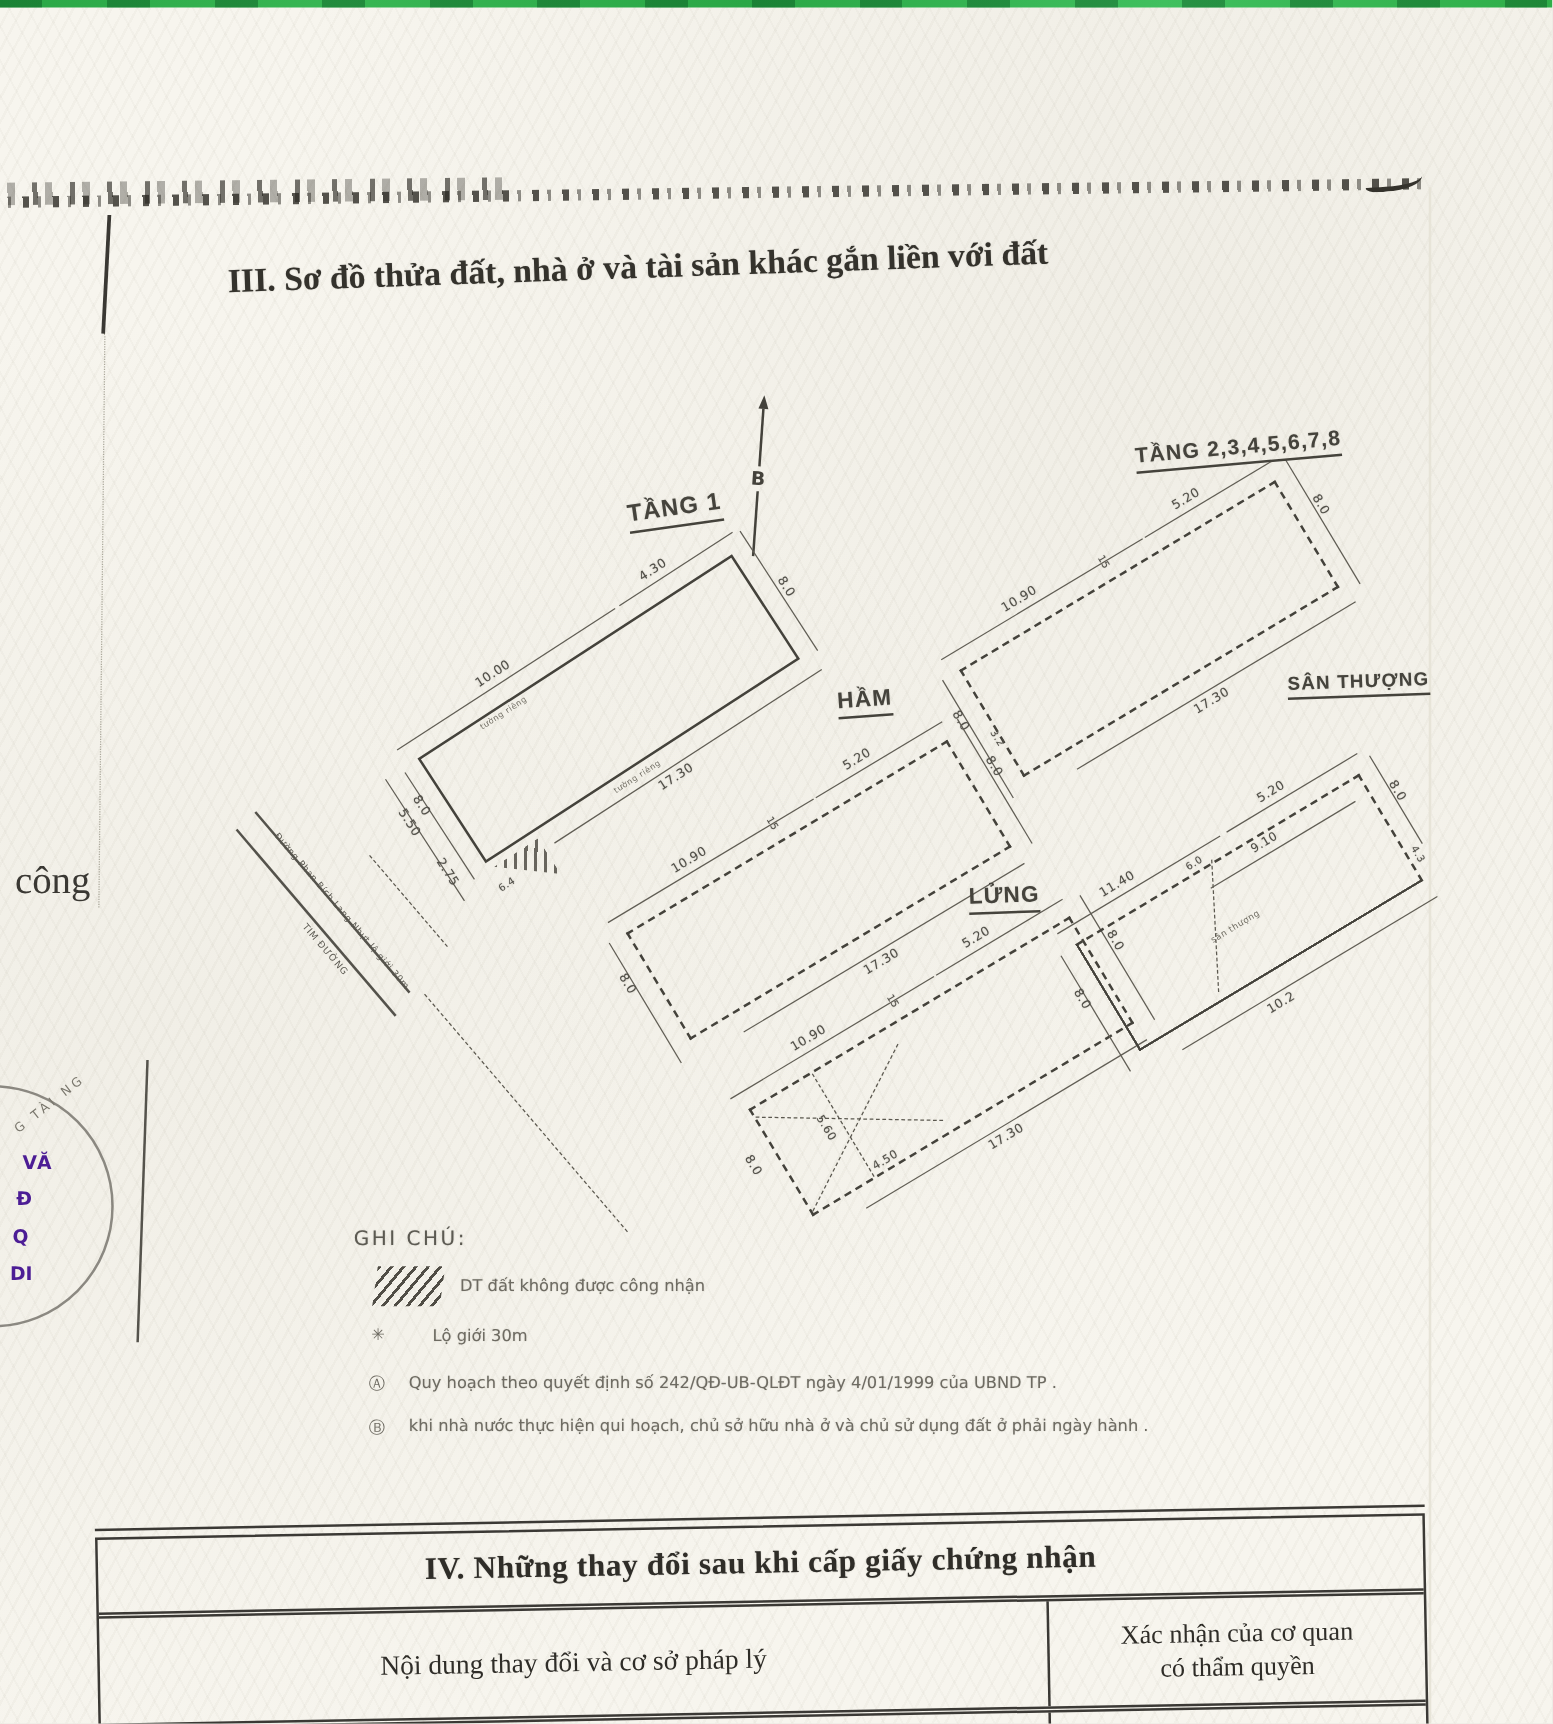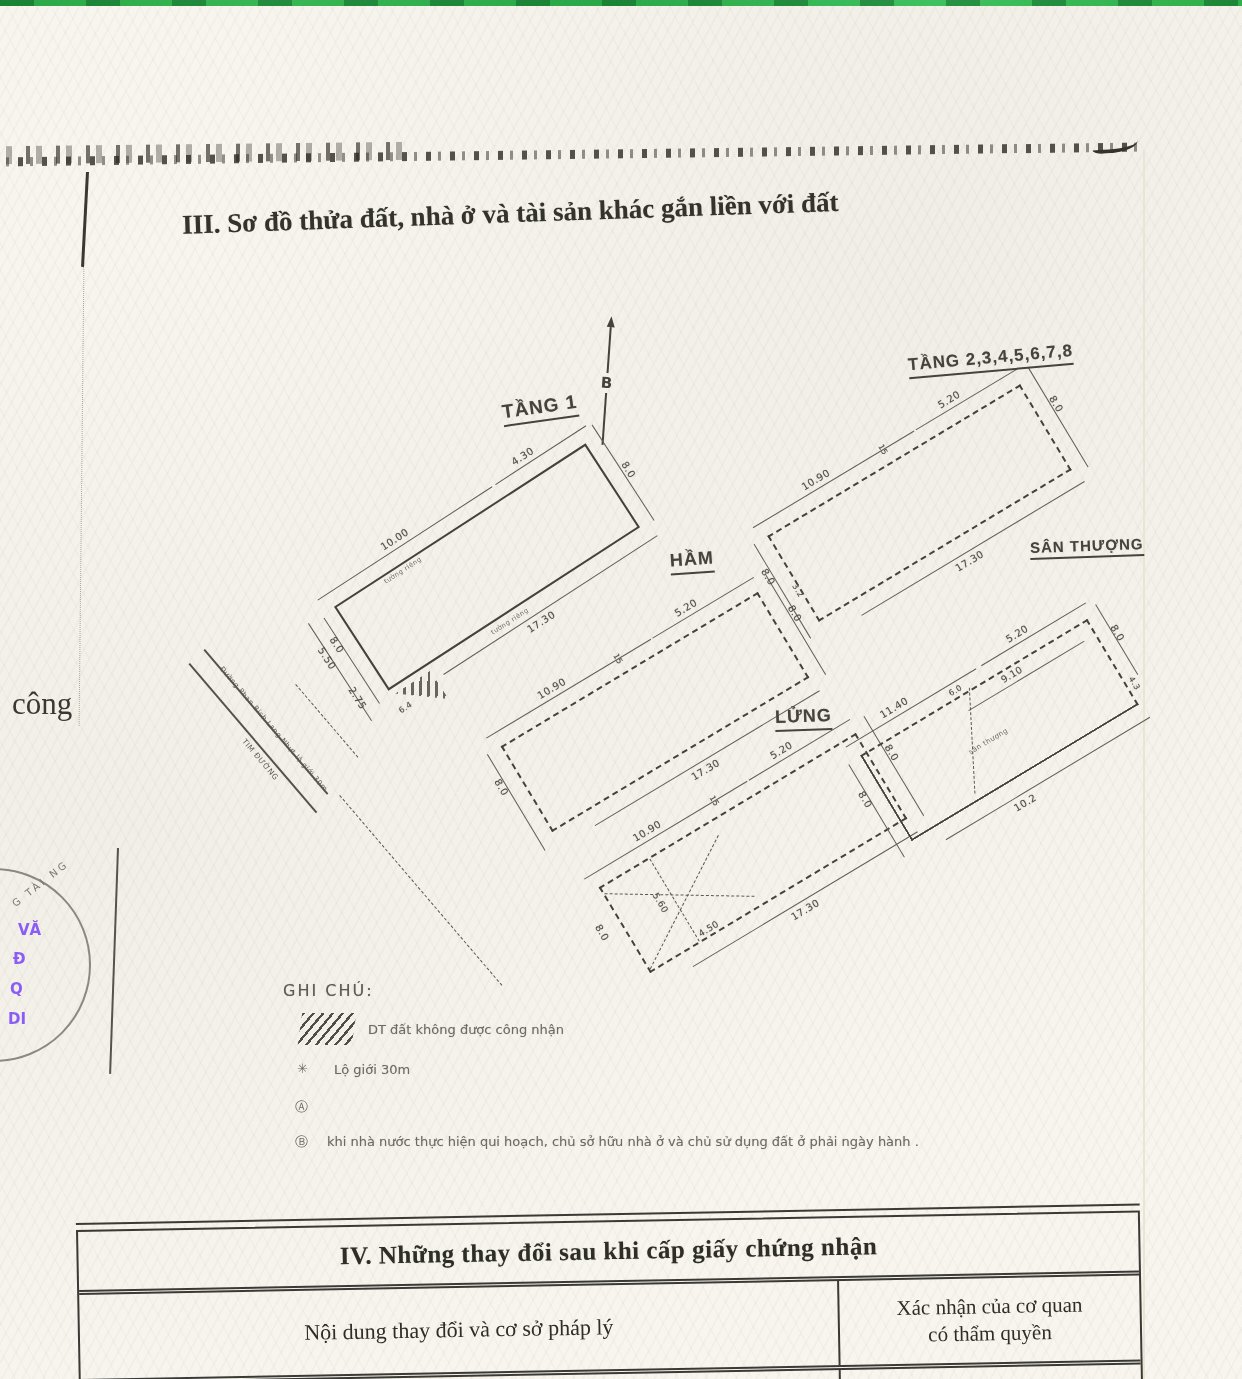--- a/index.html
+++ b/index.html
@@ -57,21 +57,21 @@
   .north{position:absolute;left:601px;top:316px;z-index:9;display:flex;flex-direction:column;align-items:center;transform:rotate(4deg);}
   .north .head{width:0;height:0;border-left:4px solid transparent;border-right:4px solid transparent;border-bottom:11px solid #44423b;}
   .north .seg{width:2px;background:#44423b;}
   .north .blabel{font-size:15px;font-weight:bold;color:#44423b;padding:1px 0;}
   
   .road-line{position:absolute;height:1.9px;background:#54524b;transform-origin:left top;z-index:8;}
   .road-text{position:absolute;font-size:7px;color:#5c5a52;letter-spacing:.6px;transform-origin:left top;white-space:nowrap;z-index:8;}
   
   .stamp{position:absolute;left:-103px;top:868px;width:190px;height:190px;border:2.5px solid rgba(95,93,86,.7);
     border-radius:50%;z-index:5;}
-  .stamp-letter{position:absolute;font-size:15px;color:#8b5cf6;font-weight:bold;z-index:6;}
+  .stamp-letter{position:absolute;font-size:15px;color:#4c1d95;font-weight:bold;z-index:6;}
   .stamp-arc{position:absolute;font-size:10px;color:#7a776d;letter-spacing:3px;z-index:6;white-space:nowrap;}
   
   .legend-title{position:absolute;left:283px;top:981px;font-size:16px;letter-spacing:2px;color:#5c5a52;z-index:8;
     text-shadow:0 0 1px rgba(70,68,60,.35);}
   .legend-swatch{position:absolute;left:300px;top:1013px;width:54px;height:32px;transform:skewX(-8deg);z-index:8;}
   .legend-text{position:absolute;font-size:13px;color:#6e6b62;z-index:8;white-space:nowrap;
     text-shadow:0 0 1px rgba(80,78,68,.3);}
   .legend-bullet{position:absolute;font-size:13px;color:#6e6b62;z-index:8;}
   
   .tbl{position:absolute;left:76px;top:1230px;width:1060px;z-index:9;transform:rotate(-1.05deg);transform-origin:left top;
@@ -221,22 +221,23 @@
   <div class="stamp-arc" style="left:6px;top:878px;transform:rotate(-38deg);">G TÀI NG</div>
   <div class="stamp-letter" style="left:18px;top:921px;">VĂ</div>
   <div class="stamp-letter" style="left:13px;top:950px;">Đ</div>
   <div class="stamp-letter" style="left:10px;top:980px;">Q</div>
   <div class="stamp-letter" style="left:8px;top:1010px;">DI</div>
 
   <div class="legend-title">GHI CHÚ:</div>
   <div class="legend-swatch hatch"></div>
   <div class="legend-text" style="left:368px;top:1022px;">DT đất không được công nhận</div>
   <div class="legend-bullet" style="left:297px;top:1061px;">✳</div>
-  <div class="legend-text" style="left:334px;top:1062px;">Lộ giới  30m</div>
+  <div class="legend-text" style="left:346px;top:1062px;">Lộ giới  30m</div>
   <div class="legend-bullet" style="left:295px;top:1098px;">Ⓐ</div>
+  <div class="legend-text" style="left:327px;top:1099px;">Quy hoạch theo quyết định số 242/QĐ-UB-QLĐT ngày  4/01/1999 của UBND TP .</div>
   <div class="legend-bullet" style="left:295px;top:1133px;">Ⓑ</div>
   <div class="legend-text" style="left:327px;top:1134px;">khi nhà nước thực hiện qui hoạch, chủ sở hữu nhà ở và chủ sử dụng đất ở phải ngày hành .</div>
 
   <div class="tbl">
     <div class="tbl-topline"></div>
     <div class="tbl-row1">
       <div class="tbl-title">IV. Những thay đổi sau khi cấp giấy chứng nhận</div>
     </div>
     <div class="tbl-row2">
       <div class="tbl-c1">Nội dung thay đổi và cơ sở pháp lý</div>

